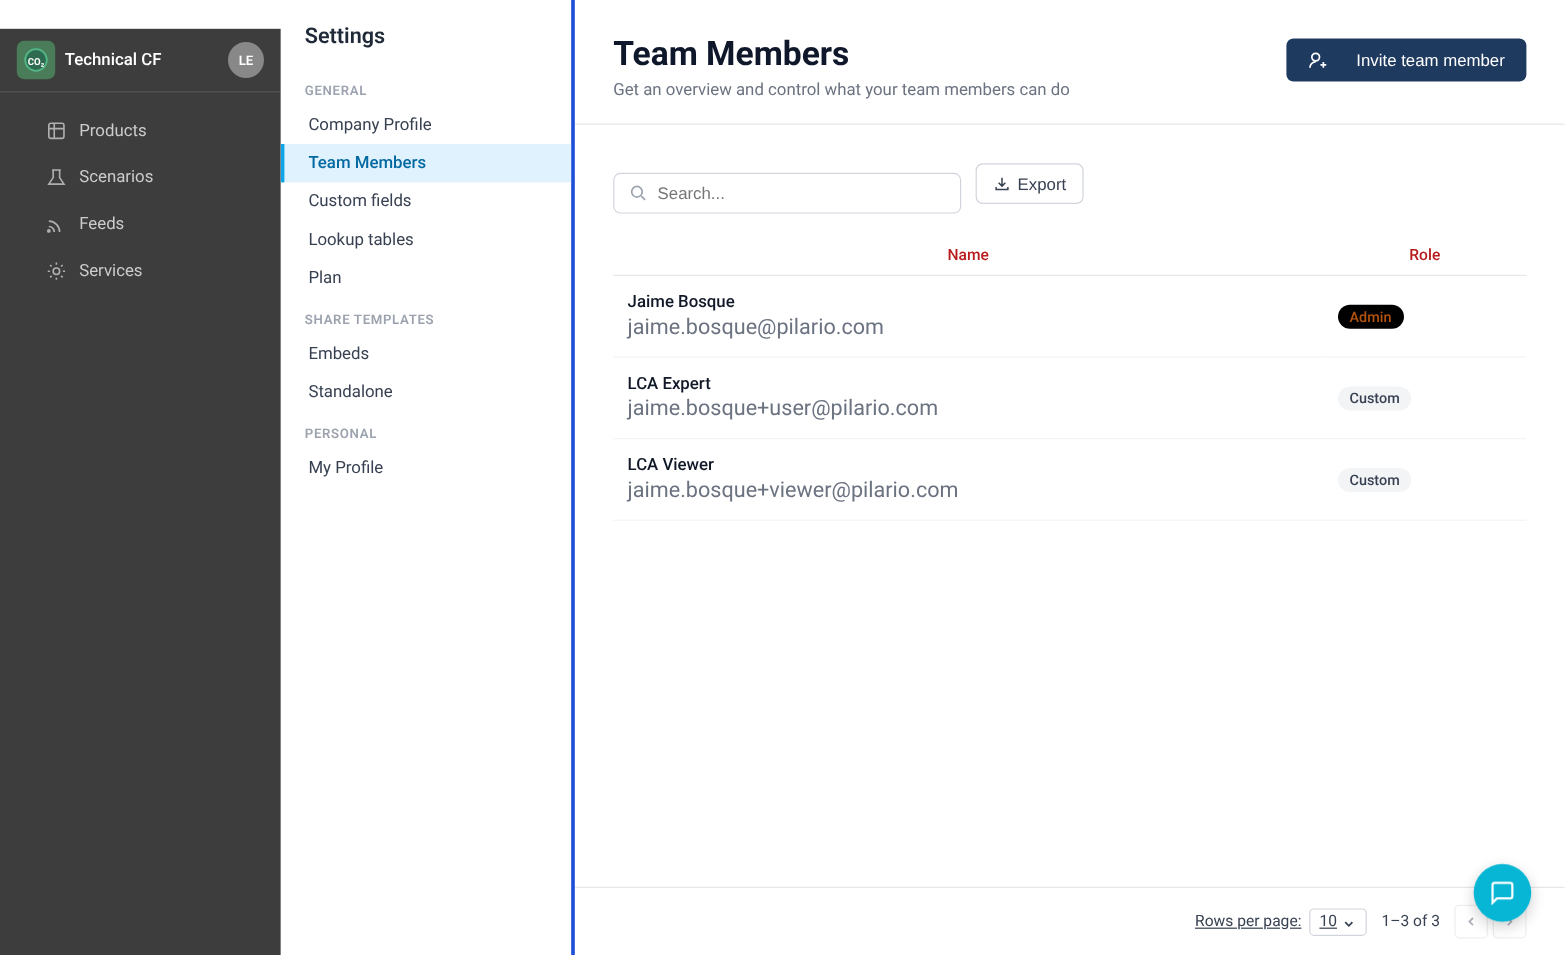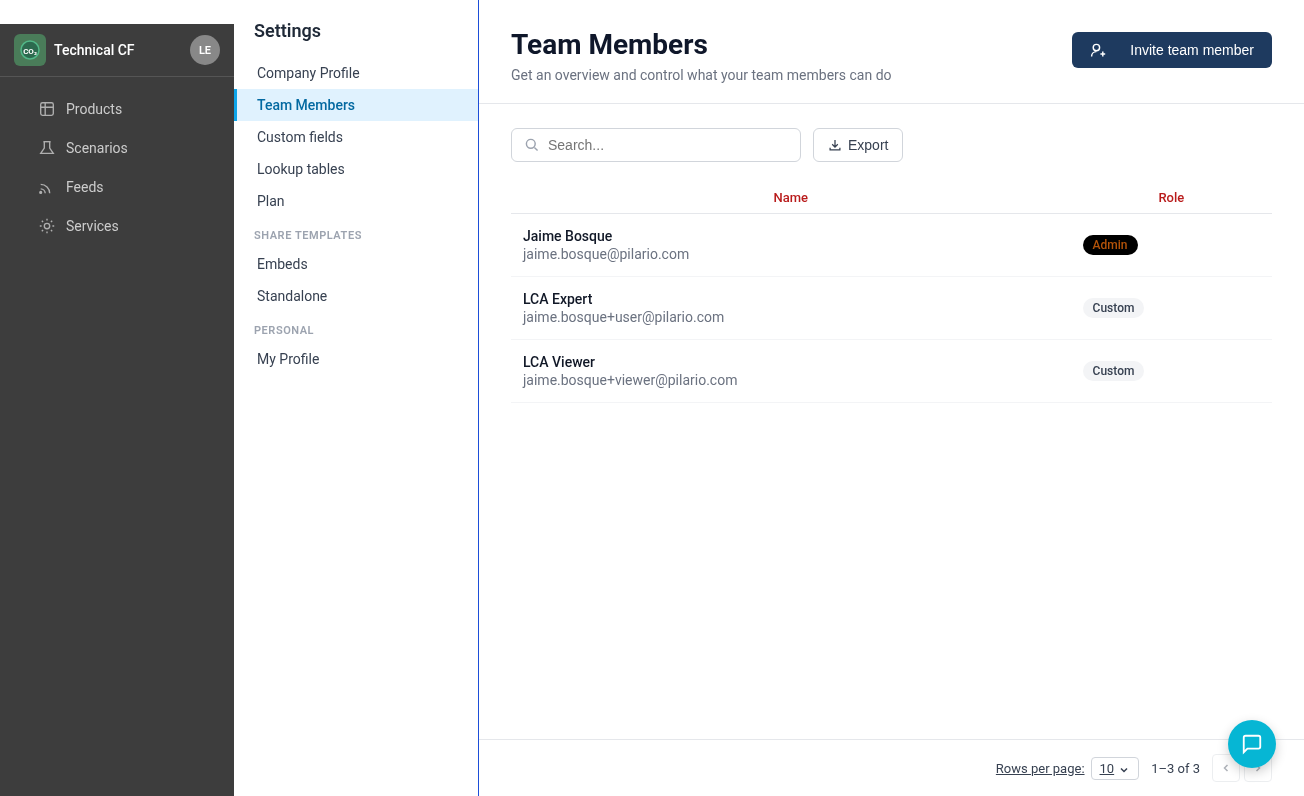--- a/index.html
+++ b/index.html
@@ -74,21 +74,21 @@
     .nav-icon {
       width: 18px;
       height: 18px;
       opacity: 0.8;
     }
 
     
     .settings-panel {
       width: 245px;
       background: #fff;
-      border-right: 1px solid #1d4ed8;
+      border-right: 3px solid #1d4ed8;
       flex-shrink: 0;
       height: 100%;
       overflow-y: auto;
       padding: 20px 0;
     }
     .settings-title {
       font-size: 18px;
       font-weight: 600;
       color: #1f2937;
       padding: 0 20px 16px;
@@ -170,20 +170,21 @@
     }
     .search-box {
       display: flex;
       align-items: center;
       gap: 8px;
       border: 1px solid #d1d5db;
       border-radius: 6px;
       padding: 8px 12px;
       width: 290px;
       background: #fff;
+      margin-top: 16px;
     }
     .search-box input {
       border: none;
       outline: none;
       font-size: 14px;
       color: #374151;
       width: 100%;
       background: transparent;
     }
     .search-icon-svg { color: #9ca3af; flex-shrink: 0; }
@@ -216,21 +217,21 @@
     .team-table td {
       padding: 14px 12px;
       border-bottom: 1px solid #f3f4f6;
       font-size: 14px;
     }
     .member-name {
       font-weight: 500;
       color: #111827;
     }
     .member-email {
-      font-size: 14px;
+      font-size: 18px;
       color: #6b7280;
       margin-top: 2px;
     }
     .badge {
       display: inline-block;
       padding: 3px 10px;
       border-radius: 12px;
       font-size: 12px;
       font-weight: 500;
     }
@@ -351,20 +352,21 @@
         <path d="M10 2v2M10 16v2M2 10h2M16 10h2M4.22 4.22l1.42 1.42M14.36 14.36l1.42 1.42M4.22 15.78l1.42-1.42M14.36 5.64l1.42-1.42"></path>
       </svg>
       <span>Services</span>
     </div>
   </nav>
 </aside>
 
 <div class="settings-panel">
   <div class="settings-title">Settings</div>
 
+  <div class="settings-section-label">GENERAL</div>
   <a class="settings-item">Company Profile</a>
   <a class="settings-item active">Team Members</a>
   <a class="settings-item">Custom fields</a>
   <a class="settings-item">Lookup tables</a>
   <a class="settings-item">Plan</a>
 
   <div class="settings-section-label">SHARE TEMPLATES</div>
   <a class="settings-item">Embeds</a>
   <a class="settings-item">Standalone</a>
 

